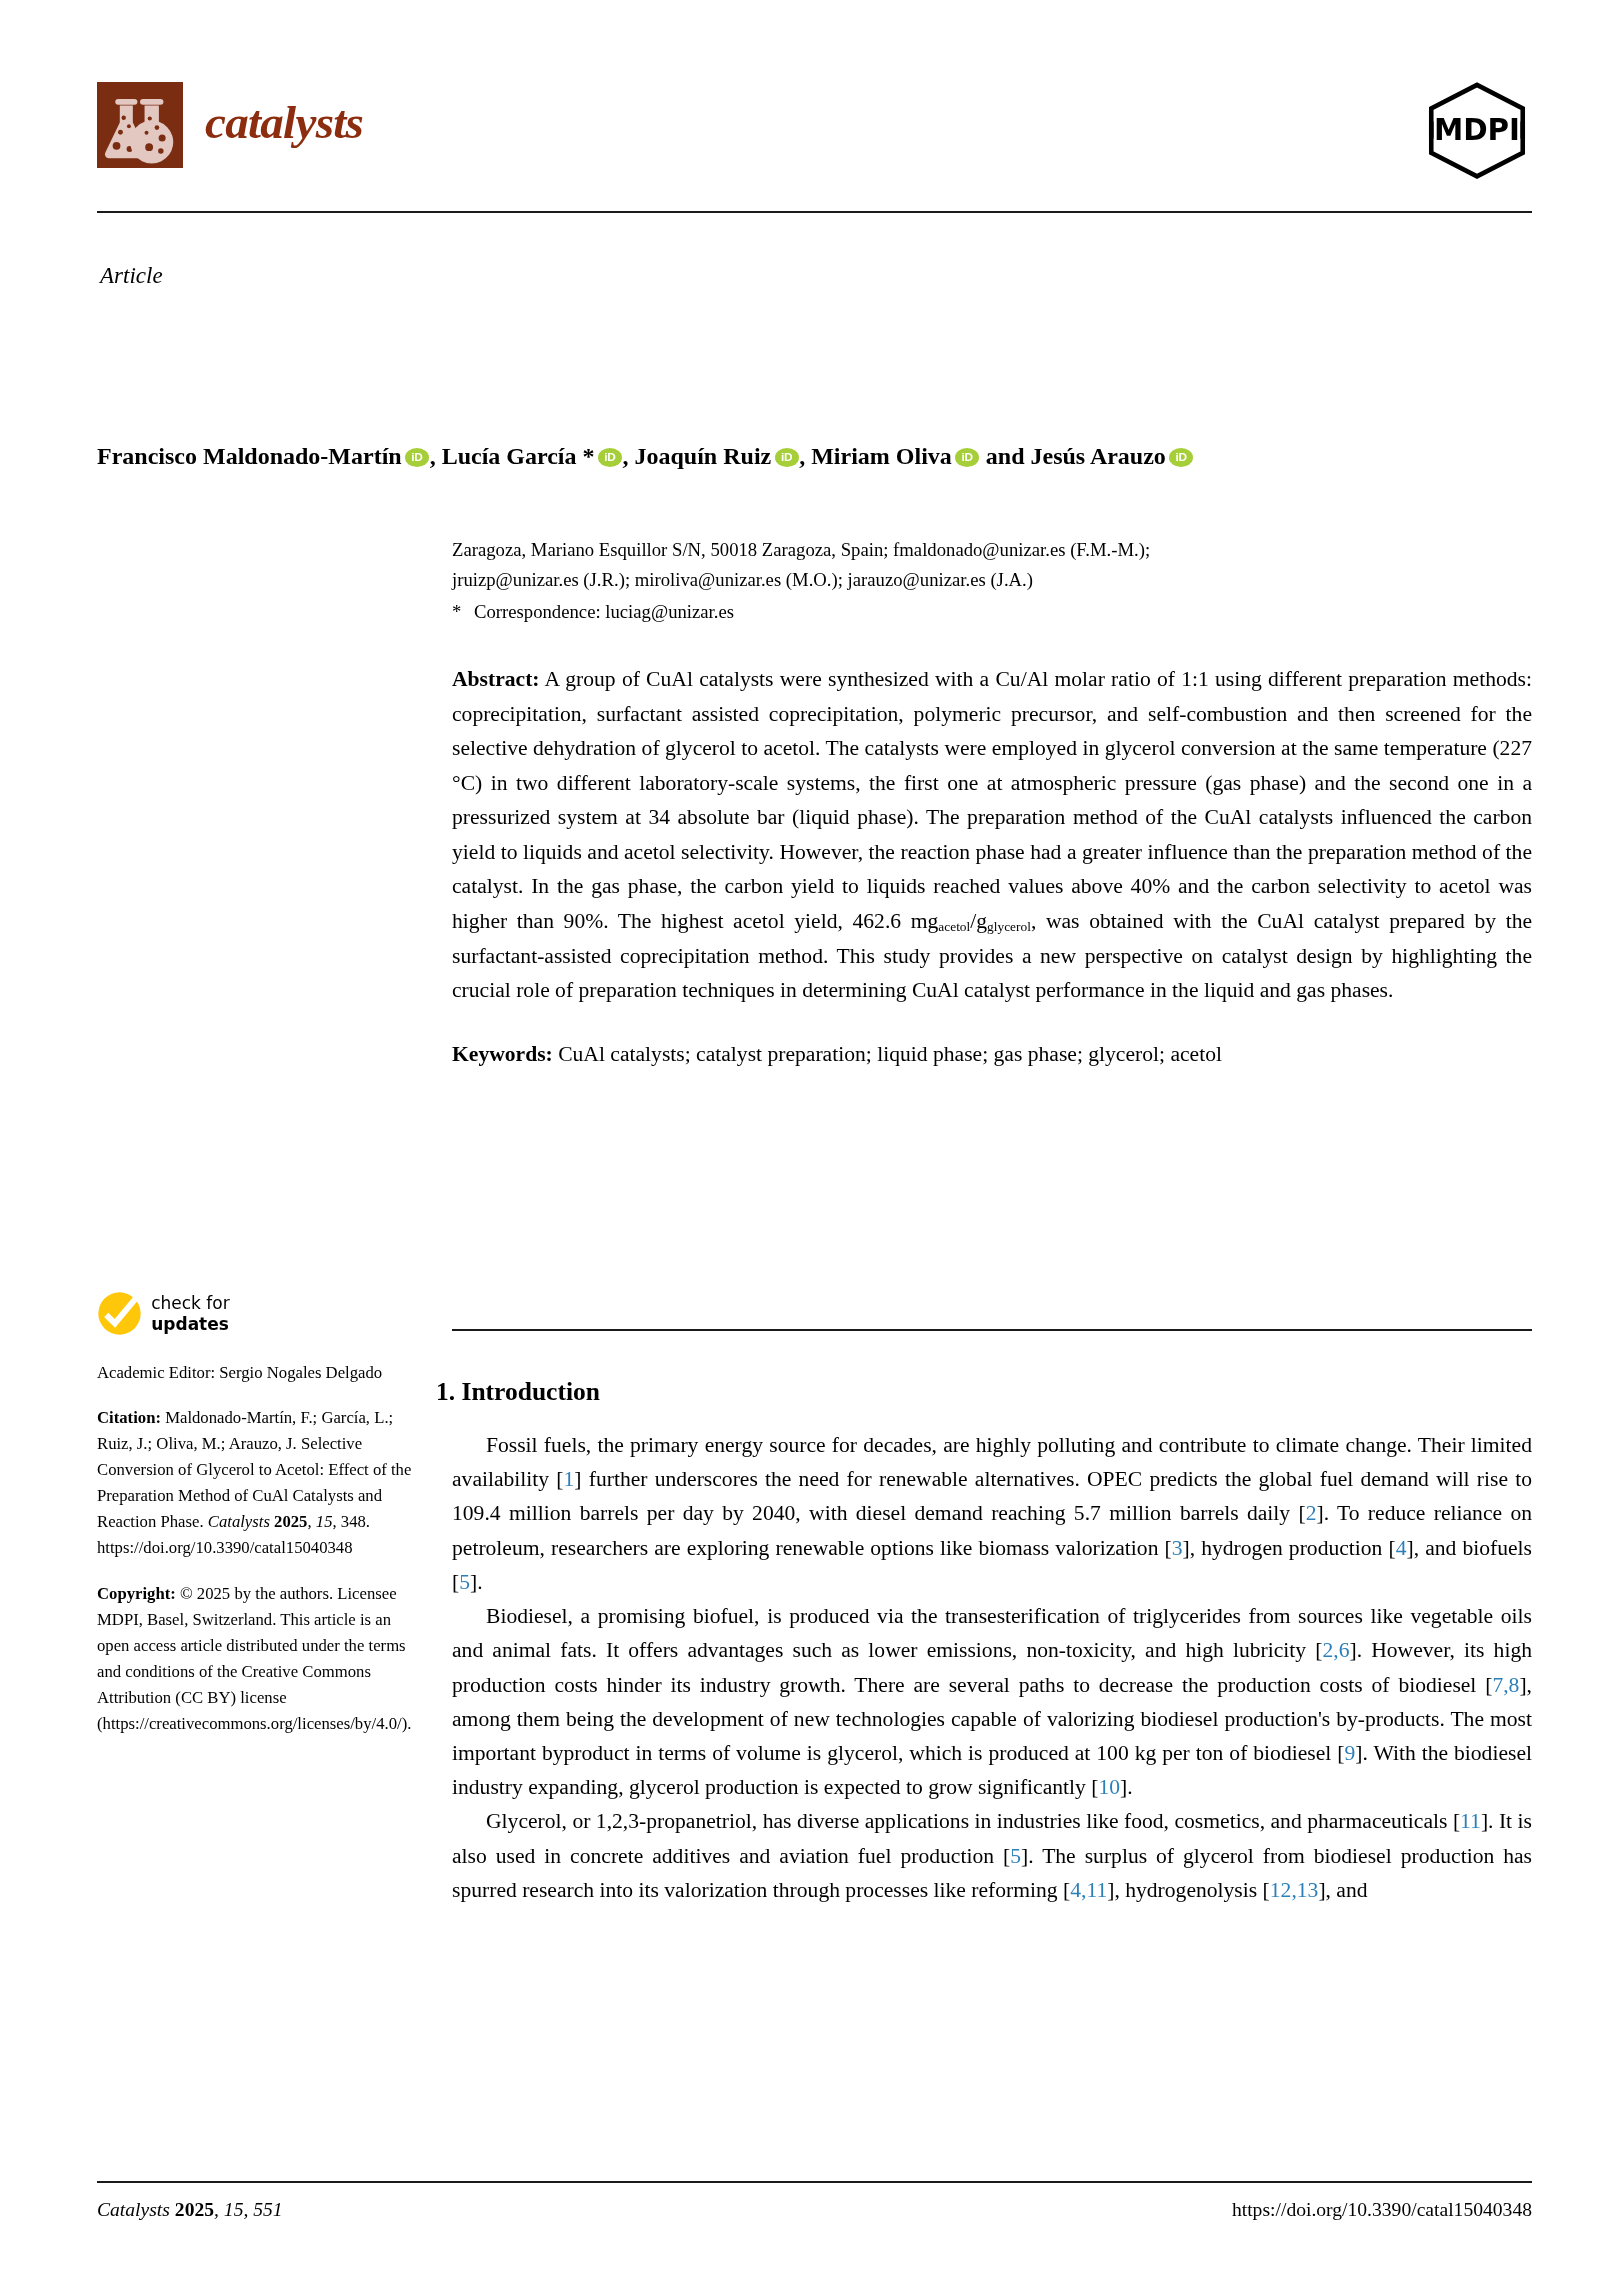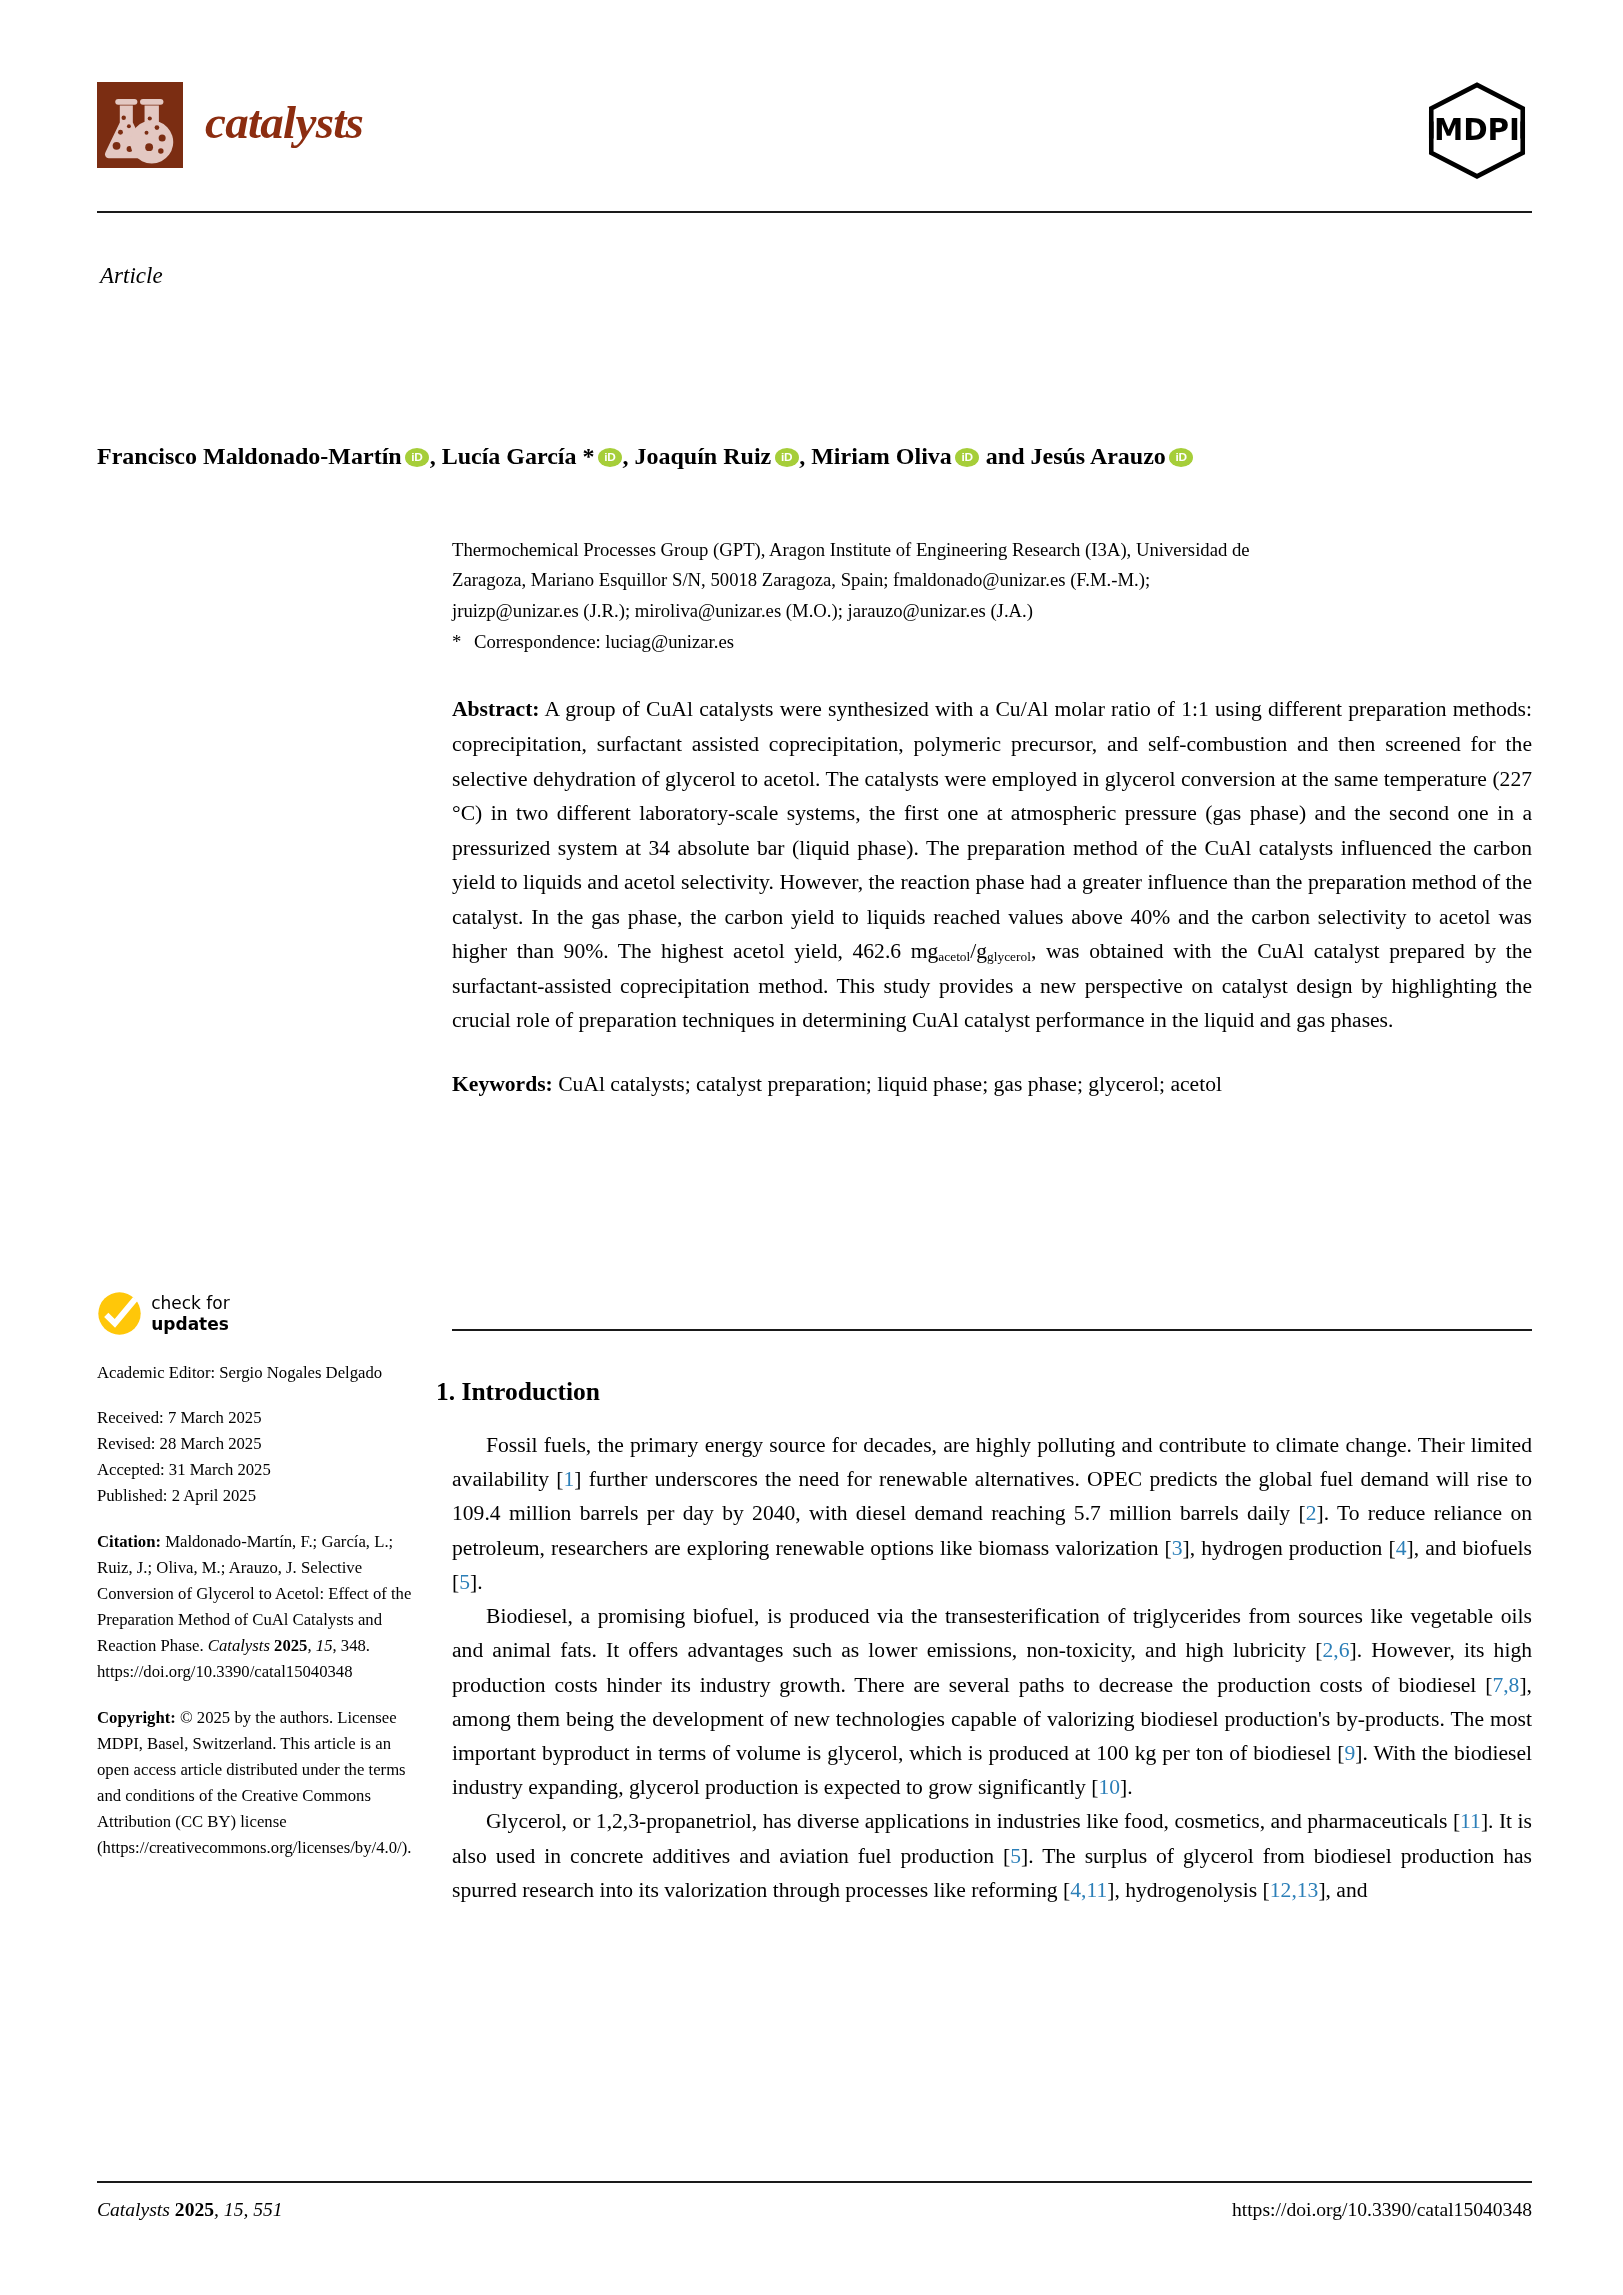--- a/index.html
+++ b/index.html
@@ -290,21 +290,20 @@
     </div>
   </div>
 
   <div class="rule-header"></div>
 
   <div class="article-kind">Article</div>
   <div class="authors"><span>Francisco Maldonado-Martín</span><span class="orcid">iD</span>, <span>Lucía García </span><span class="star-mark">*</span><span class="orcid">iD</span>, <span>Joaquín Ruiz</span><span class="orcid">iD</span>, <span>Miriam Oliva</span><span class="orcid">iD</span> and <span>Jesús Arauzo</span><span class="orcid">iD</span></div>
 
   <div class="rightcol">
     <div class="affil">
-        <div>Thermochemical Processes Group (GPT), Aragon Institute of Engineering Research (I3A), Universidad de</div>
         <div>Zaragoza, Mariano Esquillor S/N, 50018 Zaragoza, Spain; fmaldonado@unizar.es (F.M.-M.);</div>
         <div>jruizp@unizar.es (J.R.); miroliva@unizar.es (M.O.); jarauzo@unizar.es (J.A.)</div>
       </div>
     <div class="affil-corr">
       <span class="star">*</span>
       <span>Correspondence: luciag@unizar.es</span>
     </div>
 
     <div class="abstract"><b>Abstract:</b> A group of CuAl catalysts were synthesized with a Cu/Al molar ratio of 1:1 using different preparation methods: coprecipitation, surfactant assisted coprecipitation, polymeric precursor, and self-combustion and then screened for the selective dehydration of glycerol to acetol. The catalysts were employed in glycerol conversion at the same temperature (227 °C) in two different laboratory-scale systems, the first one at atmospheric pressure (gas phase) and the second one in a pressurized system at 34 absolute bar (liquid phase). The preparation method of the CuAl catalysts influenced the carbon yield to liquids and acetol selectivity. However, the reaction phase had a greater influence than the preparation method of the catalyst. In the gas phase, the carbon yield to liquids reached values above 40% and the carbon selectivity to acetol was higher than 90%. The highest acetol yield, 462.6 mg<sub class="small">acetol</sub>/g<sub class="small">glycerol</sub>, was obtained with the CuAl catalyst prepared by the surfactant-assisted coprecipitation method. This study provides a new perspective on catalyst design by highlighting the crucial role of preparation techniques in determining CuAl catalyst performance in the liquid and gas phases.</div>
     <div class="keywords"><b>Keywords:</b><span> CuAl catalysts; catalyst preparation; liquid phase; gas phase; glycerol; acetol</span></div>
@@ -326,26 +325,20 @@
           <path d="M14 36 L27 49 L58 12" fill="none" stroke="#ffffff" stroke-width="9" stroke-linecap="butt" stroke-linejoin="miter"></path>
         </svg>
       </div>
       <div class="cfu-text">
         <span>check for</span>
         <span class="b2">updates</span>
       </div>
     </div>
 
     <div class="sb-block">Academic Editor: Sergio Nogales Delgado</div>
-    <div class="sb-block">
-        <div>Received: 7 March 2025</div>
-        <div>Revised: 28 March 2025</div>
-        <div>Accepted: 31 March 2025</div>
-        <div>Published: 2 April 2025</div>
-      </div>
     <div class="sb-block"><b>Citation:</b>  Maldonado-Martín, F.; García, L.; Ruiz, J.; Oliva, M.; Arauzo, J. Selective Conversion of Glycerol to Acetol: Effect of the Preparation Method of CuAl Catalysts and Reaction Phase. <i>Catalysts</i><b> 2025</b><i>, 15</i>, 348. <span>https://doi.org/10.3390/catal15040348</span></div>
     <div class="sb-block"><b>Copyright:</b><span> © 2025 by the authors. Licensee MDPI, Basel, Switzerland. This article is an open access article distributed under the terms and conditions of the Creative Commons Attribution (CC BY) license (https://creativecommons.org/licenses/by/4.0/).</span></div>
   </div>
 
   <div class="rule-footer"></div>
   <div class="footer">
     <div class="left"><i>Catalysts</i><b> 2025</b><i>, 15</i><i>, 551</i></div>
     <div class="right">https://doi.org/10.3390/catal15040348</div>
   </div>
 

